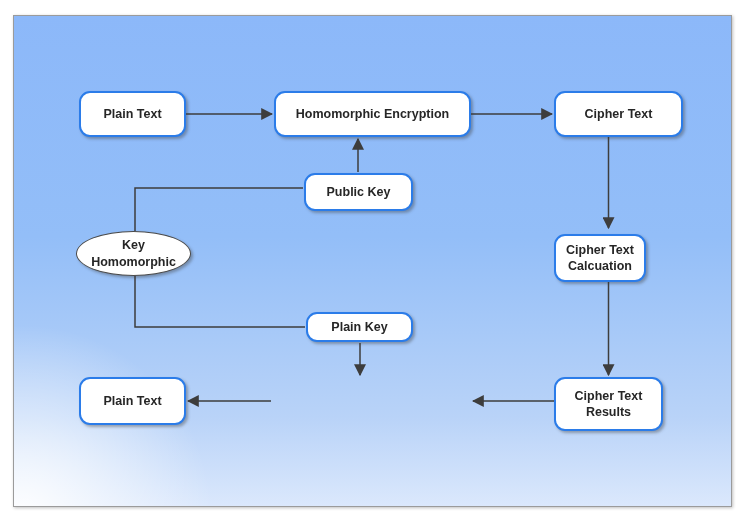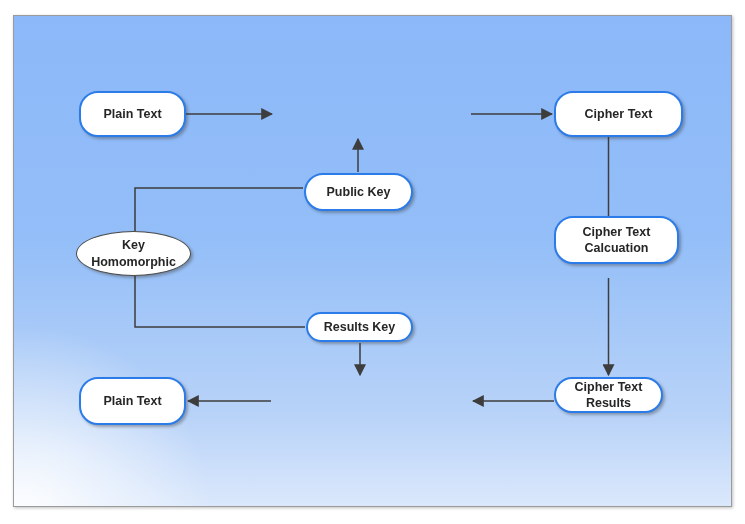--- a/index.html
+++ b/index.html
@@ -25,21 +25,21 @@
       radial-gradient(circle at 1% 102%, rgba(255,255,255,0.95) 0%, rgba(255,255,255,0) 22%),
       linear-gradient(180deg, var(--bg-top) 0%, var(--bg-mid) 45%, var(--bg-low) 82%, var(--bg-bottom) 100%);
     box-shadow:1px 1px 3px rgba(0,0,0,0.25);
   }
   .edges{position:absolute;left:0;top:0;width:719px;height:492px;}
   .edge{stroke:var(--edge-color);stroke-width:1.5;fill:none;}
   .arrowhead{fill:var(--edge-color);}
   .node{
     position:absolute;display:flex;align-items:center;justify-content:center;
     text-align:center;background:var(--node-fill);
-    border:2px solid var(--node-border);border-radius:19px;
+    border:2px solid var(--node-border);border-radius:11px;
     font-size:12.5px;font-weight:bold;color:var(--text-color);line-height:1.3;
     padding:2px 4px;box-shadow:2px 2px 3px rgba(60,60,60,0.4);
     cursor:default;
   }
   .node.ellipse{
     border:1.5px solid var(--ellipse-border);border-radius:50%;
     padding:2px 2px;
   }
 </style>
 </head>
@@ -61,30 +61,31 @@
       <path class="edge" d="M540 385 H459" marker-end="url(#arrow)"></path>
       <path class="edge" d="M257 385 H174" marker-end="url(#arrow)"></path>
       <path class="edge" d="M344 156 V123" marker-end="url(#arrow)"></path>
       <path class="edge" d="M346 327 V359" marker-end="url(#arrow)"></path>
       <path class="edge" d="M121 215 V172 H289"></path>
       <path class="edge" d="M121 260 V311 H291"></path>
     </svg>
 
     <div class="node" style="left:65px;top:75px;width:107px;height:46px">Plain Text</div>
 
+    <div class="node" style="left:260px;top:75px;width:197px;height:46px">Homomorphic Encryption</div>
 
     <div class="node" style="left:540px;top:75px;width:129px;height:46px">Cipher Text</div>
 
     <div class="node" style="left:290px;top:157px;width:109px;height:38px">Public Key</div>
 
     <div class="node ellipse" style="left:62px;top:215px;width:115px;height:45px">Key Homomorphic</div>
 
-    <div class="node" style="left:540px;top:200px;width:125px;height:48px">Cipher Text Calcuation</div>
+    <div class="node" style="left:540px;top:218px;width:92px;height:48px">Cipher Text Calcuation</div>
 
-    <div class="node" style="left:292px;top:296px;width:107px;height:30px">Results Key</div>
+    <div class="node" style="left:292px;top:296px;width:107px;height:30px">Plain Key</div>
 
-    <div class="node" style="left:540px;top:361px;width:109px;height:36px">Cipher Text Results</div>
+    <div class="node" style="left:540px;top:361px;width:109px;height:54px">Cipher Text Results</div>
 
 
     <div class="node" style="left:65px;top:361px;width:107px;height:48px">Plain Text</div>
 
   </div>
 </div>
 
 </body></html>

